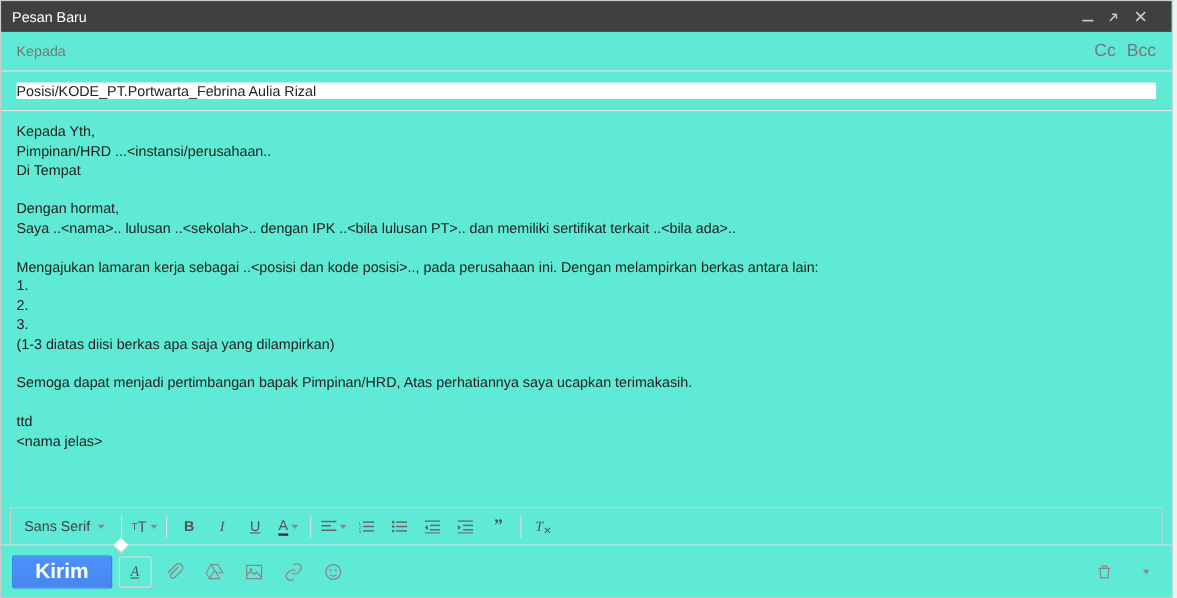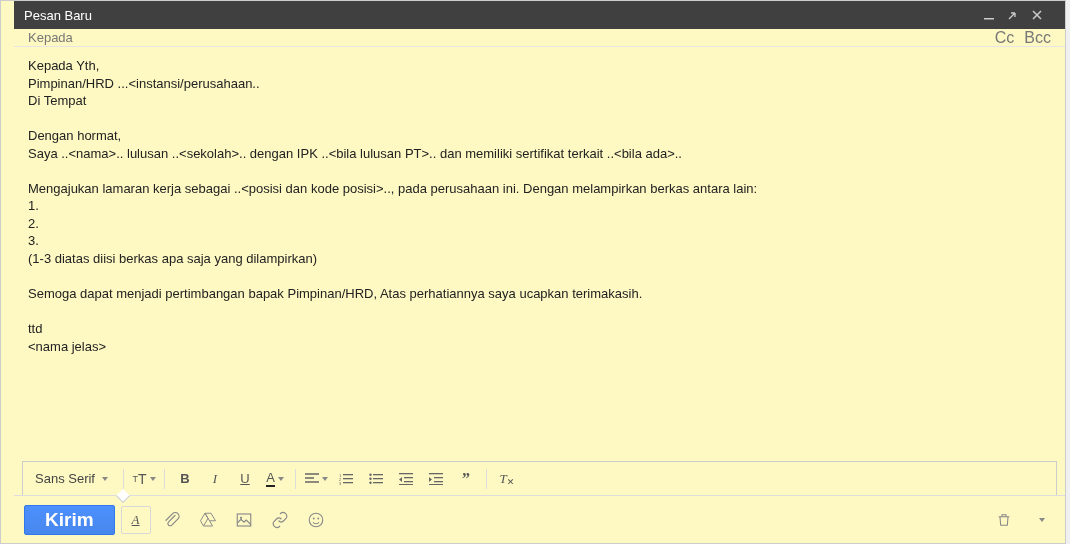--- a/index.html
+++ b/index.html
@@ -7,25 +7,24 @@
     font-family: Arial, Helvetica, sans-serif;
     font-size: 13px;
     background: #f0f0f0;
     width: 1070px;
     height: 544px;
     overflow: hidden;
   }
   .compose-window {
     width: 1066px;
     height: 544px;
-    background: #fef9c3;
+    background: #5eead4;
     border: 1px solid #ccc;
     display: flex;
     flex-direction: column;
-    padding-left: 13px;
   }
   .titlebar {
     background: #404040;
     color: #fff;
     height: 28px;
     display: flex;
     align-items: center;
     padding: 0 10px;
     font-size: 13px;
   }
@@ -33,21 +32,21 @@
   .titlebar .win-btn {
     width: 24px;
     text-align: center;
     cursor: pointer;
     color: #ccc;
     font-size: 13px;
   }
   .recipients-row {
     display: flex;
     align-items: center;
-    height: 18px;
+    height: 36px;
     padding: 0 14px;
     border-bottom: 1px solid #e5e5e5;
     color: #777;
   }
   .recipients-row .to-field { flex: 1; color: #777; }
   .recipients-row .cc, .recipients-row .bcc {
     margin-left: 10px;
     color: #777;
     cursor: pointer;
     font-size: 16px;
@@ -211,20 +210,23 @@
         </svg>
     </span>
   </div>
 
   <div class="recipients-row">
     <span class="to-field">Kepada</span>
     <span class="cc">Cc</span>
     <span class="bcc">Bcc</span>
   </div>
 
+  <div class="subject-row">
+    <input type="text" value="Posisi/KODE_PT.Portwarta_Febrina Aulia Rizal" style="">
+  </div>
 
   <div class="body-area">Kepada Yth,
 Pimpinan/HRD ...&lt;instansi/perusahaan..
 Di Tempat
 
 Dengan hormat,
 Saya ..&lt;nama&gt;.. lulusan ..&lt;sekolah&gt;.. dengan IPK ..&lt;bila lulusan PT&gt;.. dan memiliki sertifikat terkait ..&lt;bila ada&gt;..
 
 Mengajukan lamaran kerja sebagai ..&lt;posisi dan kode posisi&gt;.., pada perusahaan ini. Dengan melampirkan berkas antara lain:
 1.

